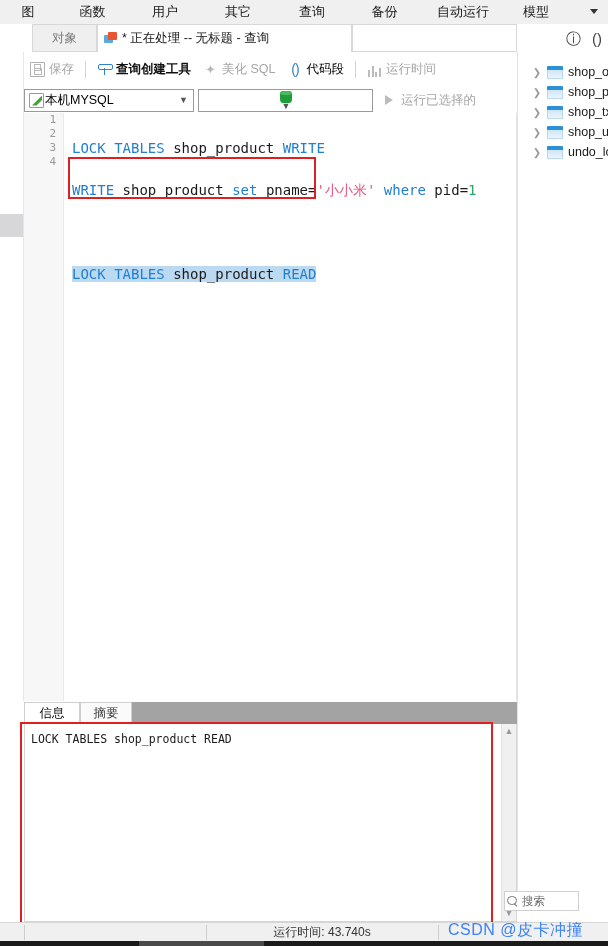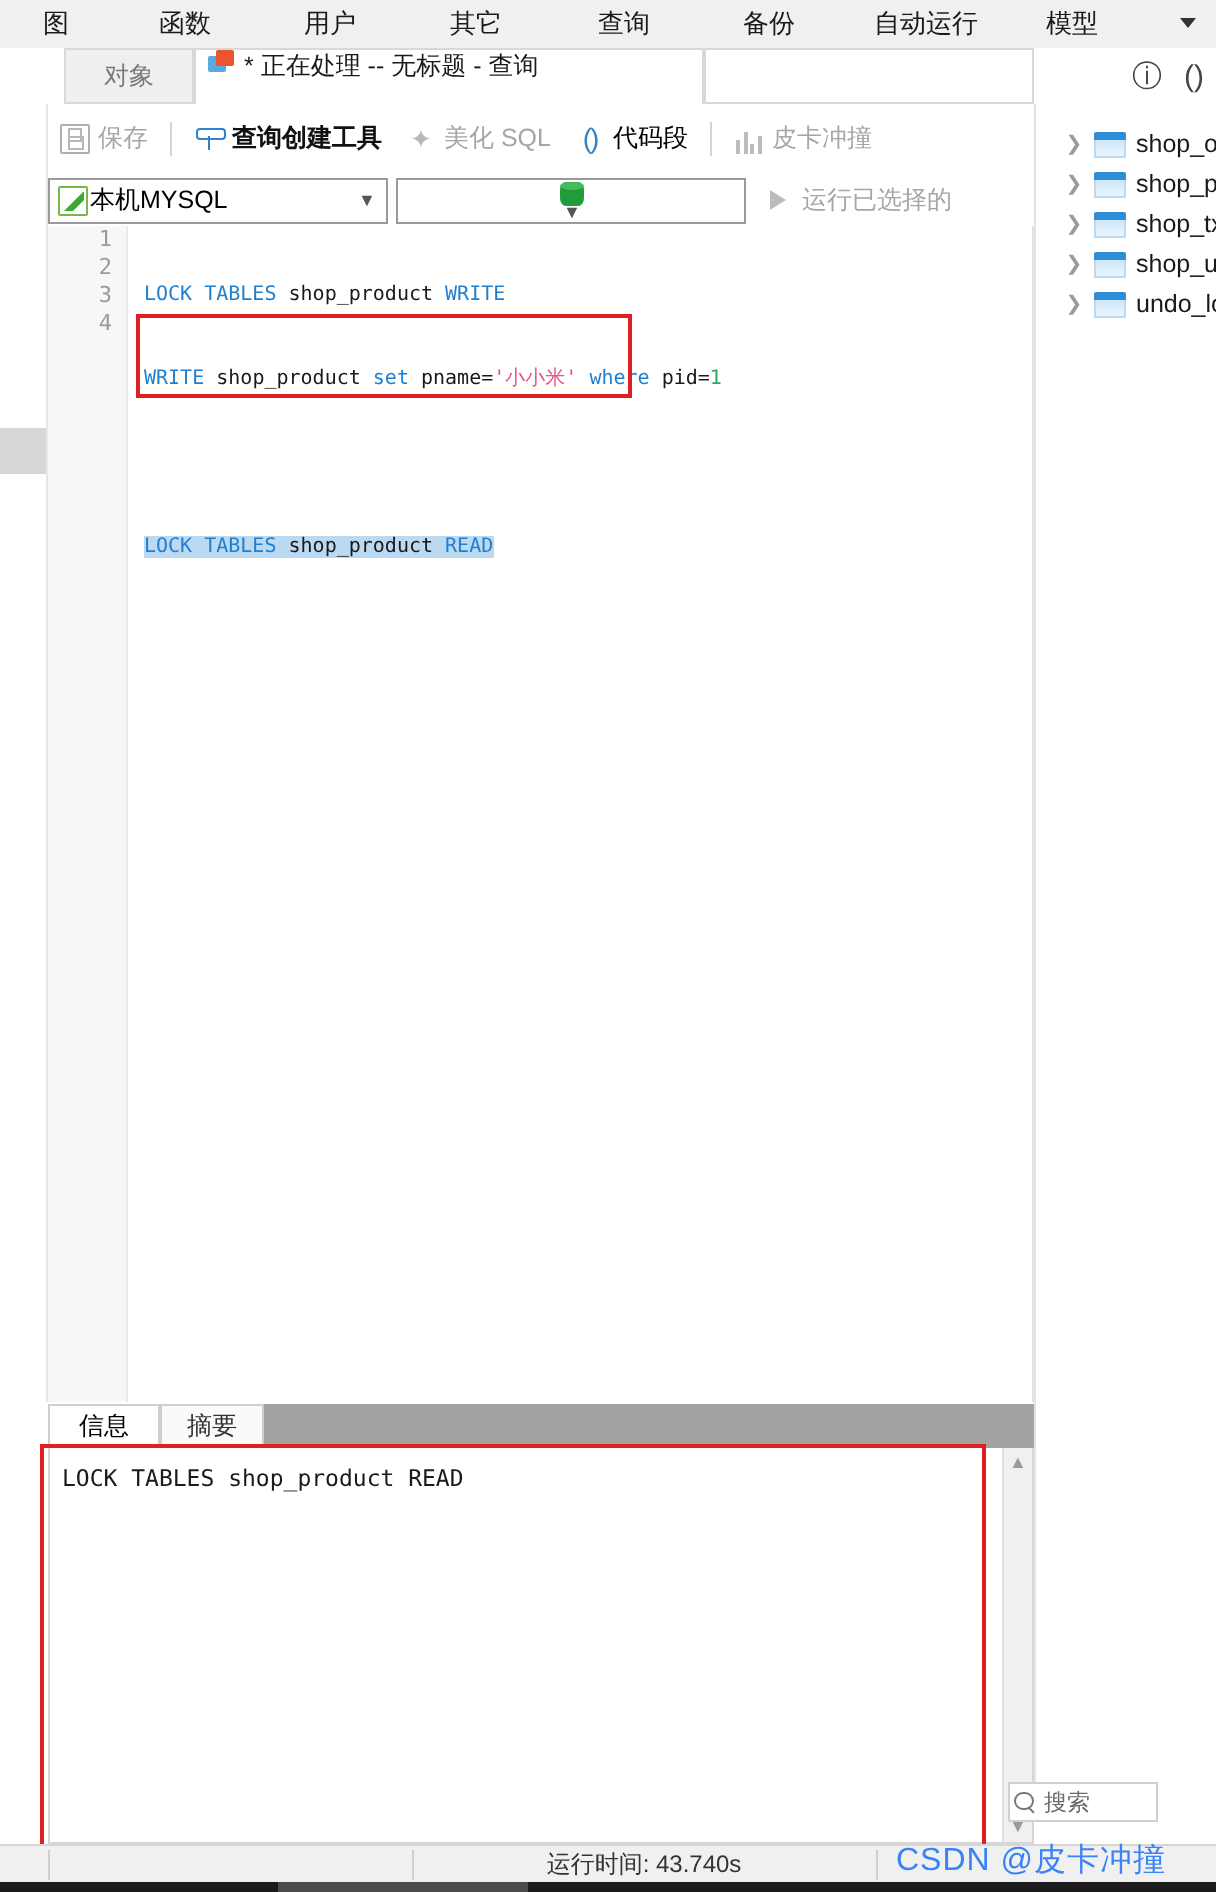--- a/index.html
+++ b/index.html
@@ -35,21 +35,21 @@
   }
   .tab-obj {
     position:absolute; left:32px; top:0; width:65px; height:28px;
     background:#efefef; border:1px solid #d8d8d8; border-bottom:1px solid #d8d8d8;
     display:flex; align-items:center; justify-content:center;
     font-size:12.5px; color:#7a7a7a;
   }
   .tab-query {
     position:absolute; left:97px; top:0; width:255px; height:28px;
     background:#ffffff; border:1px solid #d8d8d8; border-bottom:none;
-    display:flex; padding-left:6px; gap:4px;
+    display:flex; align-items:center; padding-left:6px; gap:4px;
     font-size:12.5px; color:#1a1a1a;
   }
   .tab-blank {
     position:absolute; left:352px; top:0; width:165px; height:28px;
     background:#ffffff; border:1px solid #d8d8d8;
   }
   .tab-db-icon { width:14px; height:13px; position:relative; flex:0 0 auto; }
   .tab-db-icon .b1{position:absolute;left:0;top:3px;width:9px;height:8px;background:#5aaae0;border-radius:1px;}
   .tab-db-icon .b2{position:absolute;left:4px;top:0px;width:9px;height:8px;background:#e8552f;border-radius:1px;}
   .topicons { position:absolute; right:6px; top:24px; height:28px; display:flex; align-items:center; gap:11px; }
@@ -116,21 +116,21 @@
     position:absolute; left:0; top:0; width:40px; height:100%;
     background:#f7f7f7; border-right:1px solid #eaeaea;
   }
   .gutter .ln {
     height:14px; line-height:14px; text-align:right; padding-right:7px;
     font-family:"DejaVu Sans Mono","Liberation Mono",monospace; font-size:11px; color:#9a9a9a;
   }
   .code {
     position:absolute; left:48px; top:0; right:0; height:100%;
     font-family:"DejaVu Sans Mono","Liberation Mono",monospace;
-    font-size:10px; line-height:14px; white-space:pre; color:#1a1a1a;
+    font-size:14px; line-height:14px; white-space:pre; color:#1a1a1a;
   }
   .code .ln { height:14px; }
   .kw { color:#1f7fd0; }
   .str { color:#e8557f; }
   .num { color:#2aa86a; }
   .sel { background:#bcd9f2; }
   .redbox-editor {
     position:absolute; left:44px; top:44px; width:248px; height:42px;
     border:2px solid #e02020; pointer-events:none;
   }
@@ -259,21 +259,21 @@
       <span>代码段</span>
     </div>
     <div class="tb-sep"></div>
     <div class="tb-btn disabled">
       <span class="ico ico-bars">
           <i style="height:7px"></i>
           <i style="height:11px"></i>
           <i style="height:5px"></i>
           <i style="height:9px"></i>
         </span>
-      <span>皮卡冲撞</span>
+      <span>运行时间</span>
     </div>
   </div>
 
   <div class="toolbar2">
     <div class="combo cb-conn">
       <span class="ico-conn"></span>
       <span class="cbl">本机MYSQL</span>
       <span class="carr">▼</span>
     </div>
     <div class="combo cb-db">

